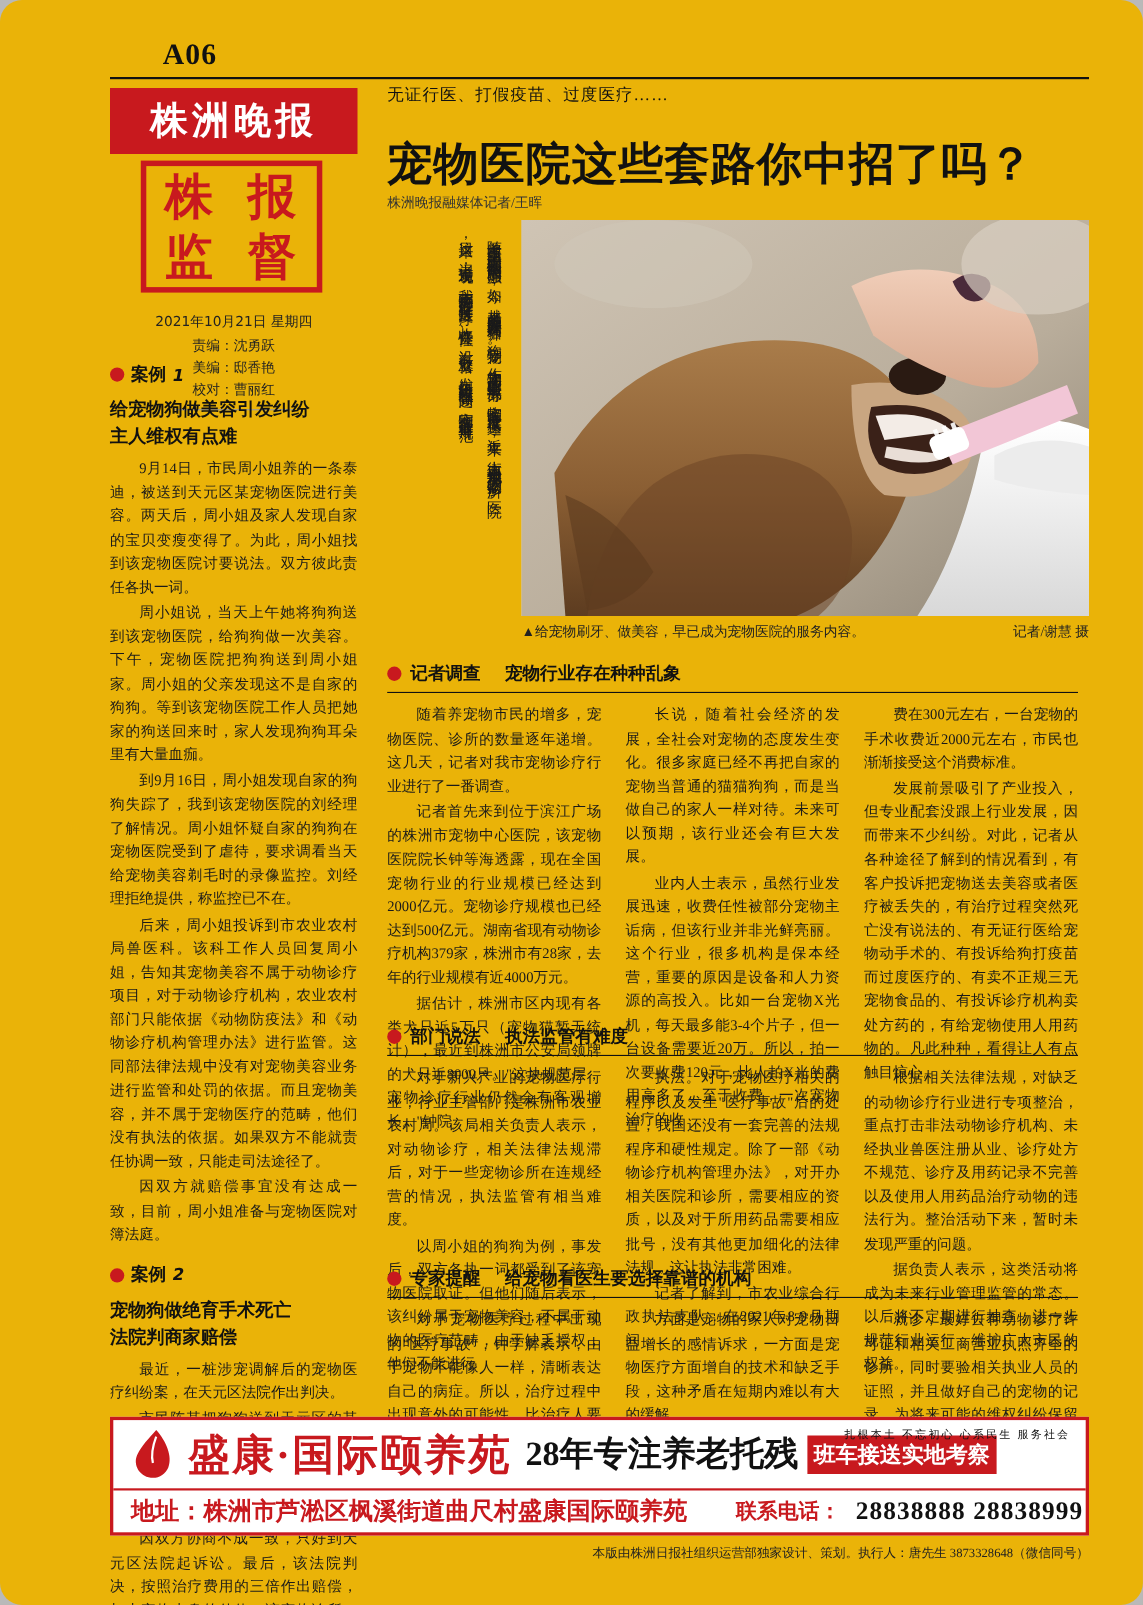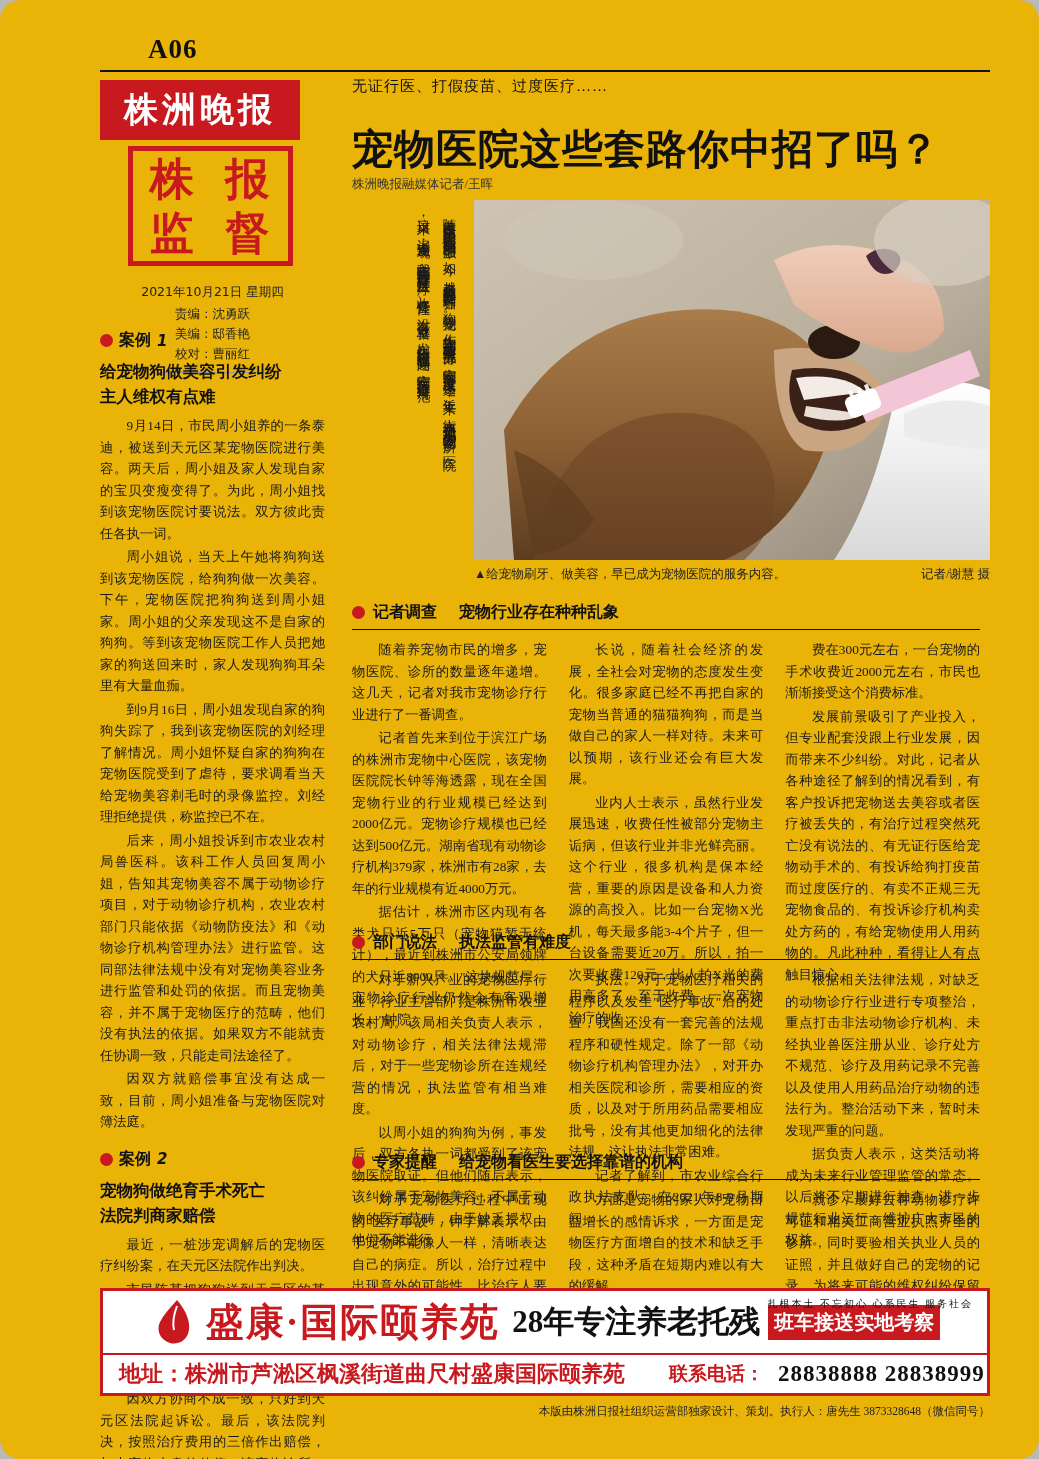--- a/index.html
+++ b/index.html
@@ -11,21 +11,21 @@
   }
   .folio{
     position:absolute;left:148px;top:34px;font-size:27px;font-weight:bold;color:#111;
     letter-spacing:1px;font-family:"Liberation Serif",serif;
   }
   .rule-top{position:absolute;left:100px;top:70px;width:890px;height:2px;background:#111;}
 
   
   .masthead{position:absolute;left:100px;top:80px;width:225px;}
   .logo-red{
-    width:200px;height:60px;background:#c8191e;color:#fff;display:flex;align-items:center;
+    width:225px;height:60px;background:#c8191e;color:#fff;display:flex;align-items:center;
     justify-content:center;font-family:"Liberation Serif",serif;font-weight:bold;font-size:34px;
     letter-spacing:4px;
   }
   .stamp{
     margin-top:6px;width:165px;height:120px;border:5px solid #c8191e;color:#c8191e;
     margin-left:28px;display:flex;flex-wrap:wrap;align-items:center;justify-content:center;
     font-family:"Liberation Serif",serif;font-weight:bold;font-size:44px;line-height:54px;
     letter-spacing:2px;box-sizing:border-box;padding:2px;
   }
   .stamp span{width:50%;text-align:center;}
@@ -90,21 +90,21 @@
   .sec-title{font-size:16px;font-weight:bold;color:#111;font-family:"Liberation Serif",serif;margin-left:14px;}
   .sec-rule{height:1px;background:#111;margin-top:6px;}
 
   .mid{position:absolute;left:352px;width:628px;}
 
   
   .ad{
     position:absolute;left:100px;top:1288px;width:890px;height:108px;border:3px solid #c8191e;
     box-sizing:border-box;background:#fff;
   }
-  .ad-top{display:flex;align-items:center;height:62px;padding:0 2px;box-sizing:border-box;justify-content:center;}
+  .ad-top{display:flex;align-items:center;height:62px;padding:0 12px;box-sizing:border-box;}
   .ad-hand{width:54px;height:52px;color:#c8191e;flex:none;}
   .ad-brand{
     font-size:38px;font-weight:bold;color:#c8191e;font-family:"Liberation Serif",serif;
     letter-spacing:2px;margin-left:2px;white-space:nowrap;
   }
   .ad-black{
     font-size:31px;font-weight:bold;color:#111;font-family:"Liberation Serif",serif;
     margin-left:12px;white-space:nowrap;
   }
   .ad-redbox{

